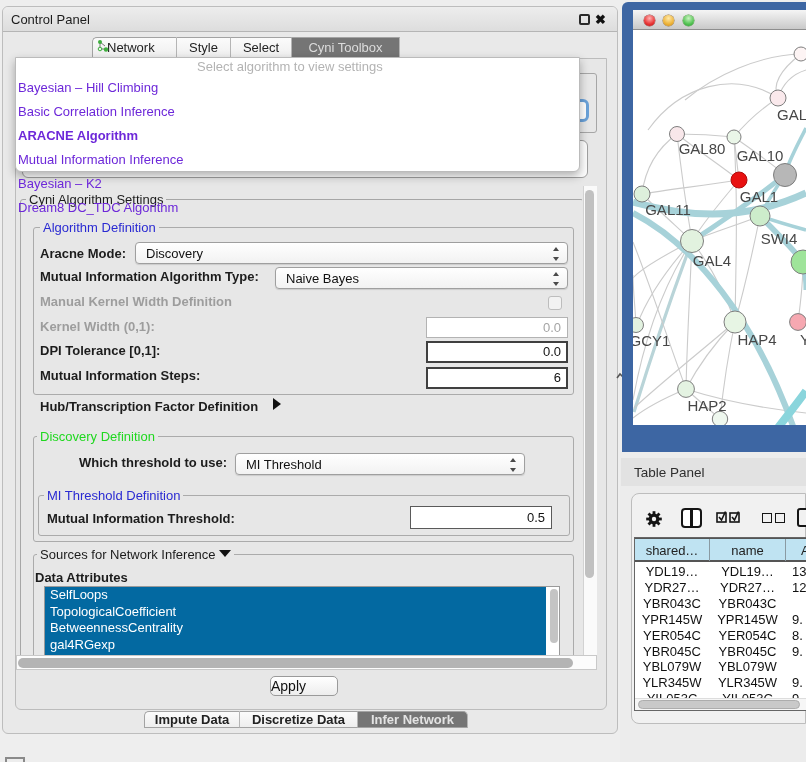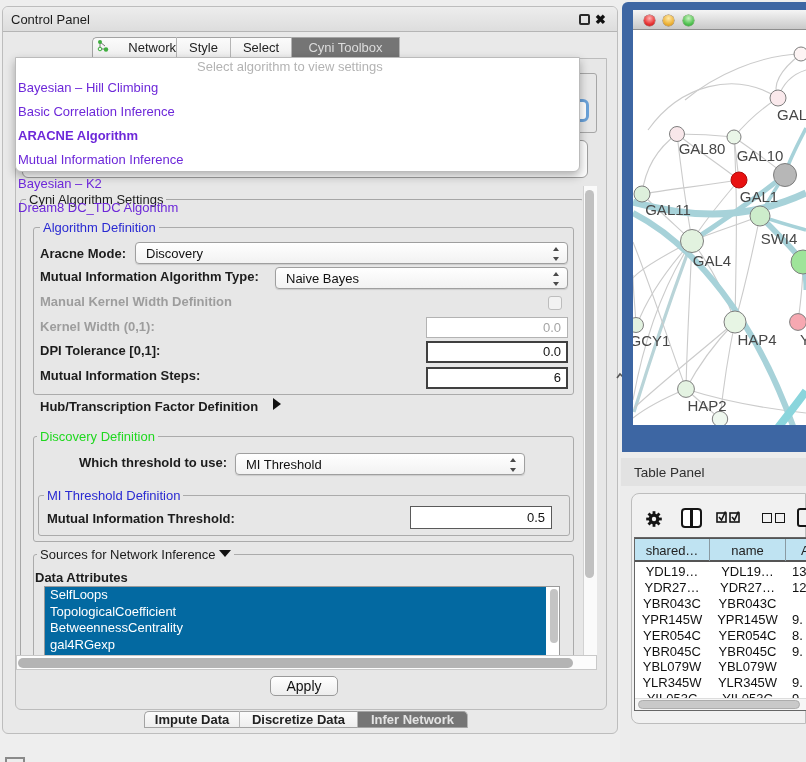--- a/index.html
+++ b/index.html
@@ -26,21 +26,21 @@
 <div class="abs" style="left:2px;top:6px;width:616px;height:728px;background:#e9e9e9;border:1px solid #bdbdbd;border-radius:6px;box-sizing:border-box;"></div>
 
 <div class="abs" style="left:3px;top:7px;width:614px;height:24px;background:linear-gradient(#ededed,#dddddd);border-bottom:1px solid #b5b5b5;border-radius:5px 5px 0 0;"></div>
 <div class="abs t13" style="left:11px;top:12px;">Control Panel</div>
 <div class="abs" style="left:579px;top:14px;width:7px;height:7px;border:2px solid #2a2a2a;border-radius:2px;"></div>
 <div class="abs" style="left:595px;top:12px;font-size:13px;font-weight:bold;color:#111;">✖</div>
 
 <div class="abs" style="left:15px;top:58px;width:592px;height:652px;background:#e7e7e7;border:1px solid #bcbcbc;border-radius:0 0 6px 6px;box-sizing:border-box;"></div>
 
 <div class="tabrow" style="left:92px;top:37px;">
-<div class="tab first" style="width:85px;height:22px;box-sizing:border-box;text-align:right;padding:3px 0 3px 14px;">Network</div>
+<div class="tab first" style="width:85px;height:22px;box-sizing:border-box;text-align:left;padding:3px 0 3px 14px;">Network</div>
 <div class="tab" style="width:54px;height:22px;box-sizing:border-box;text-align:center;padding:3px 0;">Style</div>
 <div class="tab" style="width:61px;height:22px;box-sizing:border-box;text-align:center;padding:3px 0;">Select</div>
 <div class="tab sel" style="width:108px;height:22px;box-sizing:border-box;text-align:center;padding:3px 0;">Cyni Toolbox</div>
 </div>
 <svg class="abs" style="left:97px;top:39px;" width="13" height="14" viewBox="0 0 13 14">
 <path d="M3 3 L3 10 M3 10 L9 10 M3 3 L8 7" stroke="#777" stroke-width="1" fill="none"></path>
 <circle cx="3" cy="3" r="2" fill="#3fae3f"></circle>
       <circle cx="9" cy="10.5" r="2.2" fill="#3fae3f"></circle>
       <circle cx="3" cy="10" r="1.8" fill="#eaf5ea" stroke="#3fae3f"></circle>
 </svg>
@@ -98,21 +98,21 @@
  <div class="abs" style="left:29px;top:401px;width:501px;height:68px;background:#0369a1;color:#fff;font-size:13px;line-height:16.5px;padding-left:5px;box-sizing:border-box;">SelfLoops<br>TopologicalCoefficient<br>BetweennessCentrality<br>gal4RGexp</div>
  <div class="abs" style="left:534px;top:403px;width:8px;height:54px;background:#c4c4c4;border-radius:4px;"></div>
 </div>
 
 <div class="abs" style="left:583px;top:186px;width:14px;height:470px;background:#fafafa;border-left:1px solid #d2d2d2;box-sizing:border-box;"></div>
 <div class="abs" style="left:585px;top:190px;width:9px;height:388px;background:#c1c1c1;border-radius:4.5px;"></div>
 
 <div class="abs" style="left:16px;top:655px;width:581px;height:15px;background:#fcfcfc;border:1px solid #c9c9c9;box-sizing:border-box;"></div>
 <div class="abs" style="left:18px;top:658px;width:555px;height:10px;background:#b4b4b4;border-radius:5px;"></div>
 
-<div class="abs" style="left:270px;top:676px;width:68px;height:20px;background:linear-gradient(#ffffff,#ededed);border:1px solid #9a9a9a;border-radius:5px;box-sizing:border-box;text-align:center;font-size:14px;color:#111;line-height:18px;">Apply</div>
+<div class="abs" style="left:270px;top:676px;width:68px;height:20px;background:linear-gradient(#ffffff,#ededed);border:1px solid #9a9a9a;border-radius:5px;box-sizing:border-box;text-align:left;font-size:14px;color:#111;line-height:18px;">Apply</div>
 
 <div class="tabrow" style="left:144px;top:711px;">
 <div class="tab first" style="width:96px;box-sizing:border-box;text-align:center;padding:1px 0;height:17px;line-height:14px;font-weight:bold;">Impute Data</div>
 <div class="tab" style="width:118px;box-sizing:border-box;text-align:center;padding:1px 0;height:17px;line-height:14px;font-weight:bold;">Discretize Data</div>
 <div class="tab last sel" style="width:110px;box-sizing:border-box;text-align:center;padding:1px 0;height:17px;line-height:14px;font-weight:bold;color:#e3e3e3;">Infer Network</div>
 </div>
 
 <div class="abs" style="left:5px;top:757px;width:16px;height:12px;border:2px solid #8a8a8a;background:#ededed;"></div>
 
 <svg class="abs" style="left:616px;top:372px;" width="8" height="8" viewBox="0 0 8 8">

